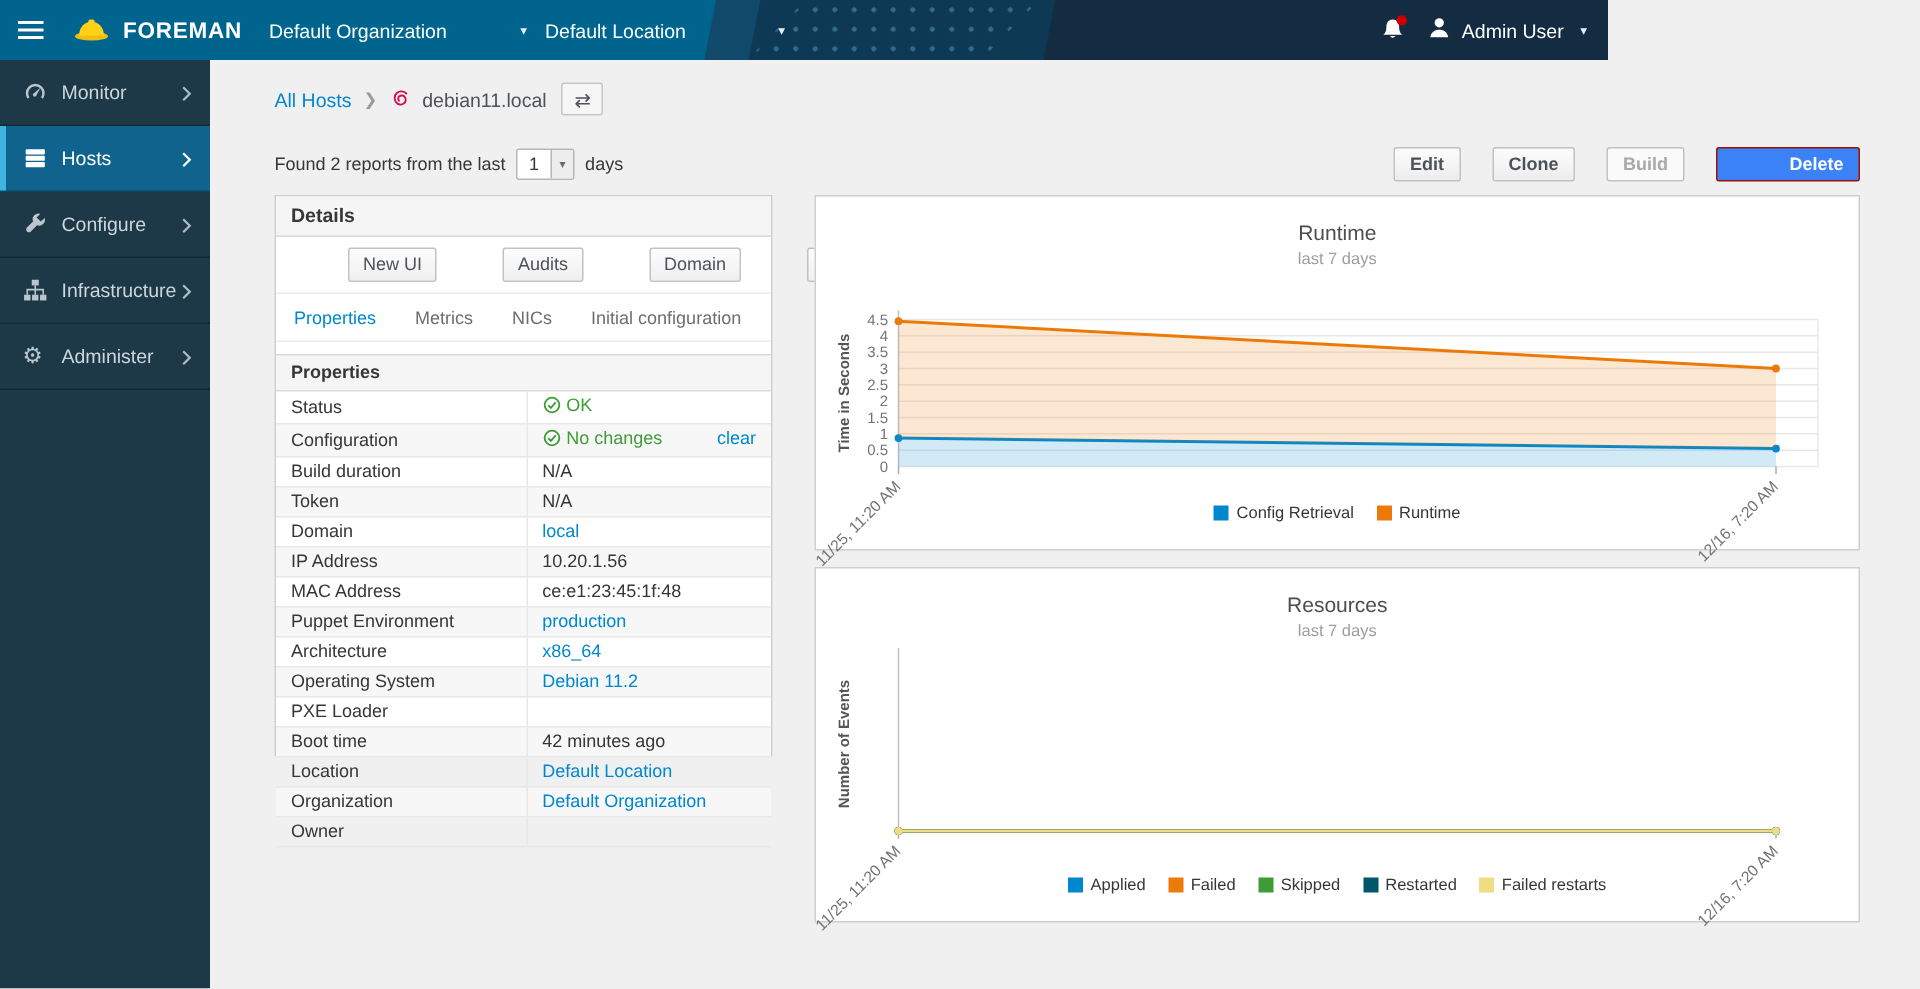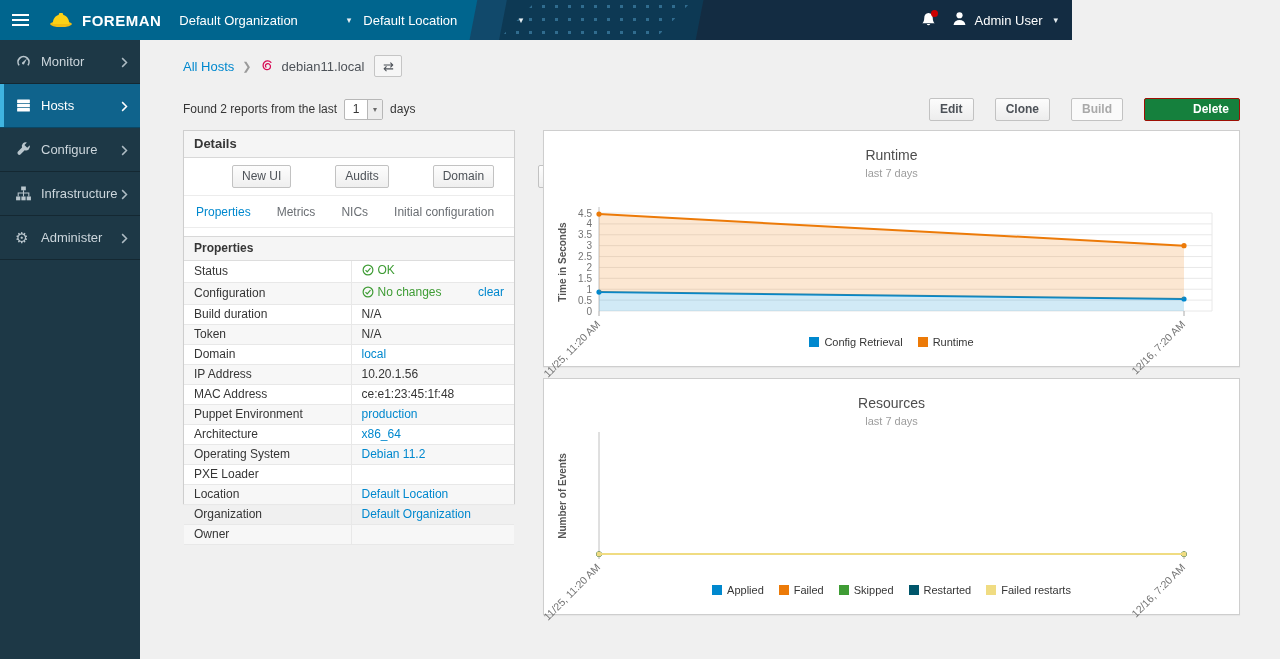--- a/index.html
+++ b/index.html
@@ -50,21 +50,21 @@
   .switch-btn { width:28px; height:22px; border:1px solid #c5c5c5; background:#f6f6f6; border-radius:2px; display:flex; align-items:center; justify-content:center; color:#4d5258; font-size:13px; cursor:pointer; margin-left:2px; }
 
   .toolbar-row { position:absolute; left:43px; right:40px; top:57px; height:24px; display:flex; align-items:center; justify-content:space-between; }
   .found-text { display:flex; align-items:center; gap:7px; color:#363636; font-size:12px; }
   .mini-select { display:inline-flex; width:39px; height:21px; border:1px solid #b7b7b7; background:#fff; border-radius:2px; overflow:hidden; cursor:pointer; }
   .mini-select .val { flex:1; display:flex; align-items:center; justify-content:center; font-size:12px; color:#363636; }
   .mini-select .arrow { width:15px; background:#ededed; border-left:1px solid #b7b7b7; display:flex; align-items:center; justify-content:center; font-size:8px; color:#6a6a6a; }
   .host-actions { display:flex; }
   .btn { font-size:12px; font-weight:bold; padding:3px 10px 4px; border:1px solid #c2c2c2; background:linear-gradient(#fcfcfc,#ededed); color:#4d5258; border-radius:2px; margin-left:21px; cursor:pointer; }
   .btn.disabled { color:#a9a9a9; background:#fafafa; cursor:default; }
-  .btn.danger { background:#15803d; border-color:#9e0f04; color:#fff;padding-left:48px; }
+  .btn.danger { background:#3b82f6; border-color:#9e0f04; color:#fff;padding-left:48px; }
 
   .panel { position:absolute; background:#fff; border:1px solid #cecece; box-shadow:0 1px 1px rgba(0,0,0,.04); }
   .details-panel { left:43px; top:90px; width:332px; height:374px; }
   .panel-heading { padding:5px 10px 6px; font-weight:bold; font-size:13px; color:#363636; background:#f5f5f5; border-bottom:1px solid #d8d8d8; }
   .detail-btn-row { padding:7px 8px; border-bottom:1px solid #ececec; display:flex; }
   .sm-btn { font-size:12px; font-weight:normal; padding:3px 9px 4px; border:1px solid #c2c2c2; background:linear-gradient(#fdfdfd,#efefef); color:#4d5258; border-radius:2px; margin-right:4px; cursor:pointer; white-space:nowrap;margin-left:40px; }
   .detail-tabs { display:flex; gap:26px; padding:9px 12px 8px; font-size:12px; border-bottom:1px solid #ececec; }
   .dtab { color:#6a6e73; cursor:pointer; }
   .dtab.active { color:#0088ce; }
 
@@ -293,20 +293,24 @@
             <td class="plabel">Architecture</td>
             <td class="pvalue"><a>x86_64</a></td>
           </tr>
           <tr>
             <td class="plabel">Operating System</td>
             <td class="pvalue"><a>Debian 11.2</a></td>
           </tr>
           <tr>
             <td class="plabel">PXE Loader</td>
             <td class="pvalue"></td>
+          </tr>
+          <tr>
+            <td class="plabel">Boot time</td>
+            <td class="pvalue">42 minutes ago</td>
           </tr>
           <tr>
             <td class="plabel">Location</td>
             <td class="pvalue"><a>Default Location</a></td>
           </tr>
           <tr>
             <td class="plabel">Organization</td>
             <td class="pvalue"><a>Default Organization</a></td>
           </tr>
           <tr>

